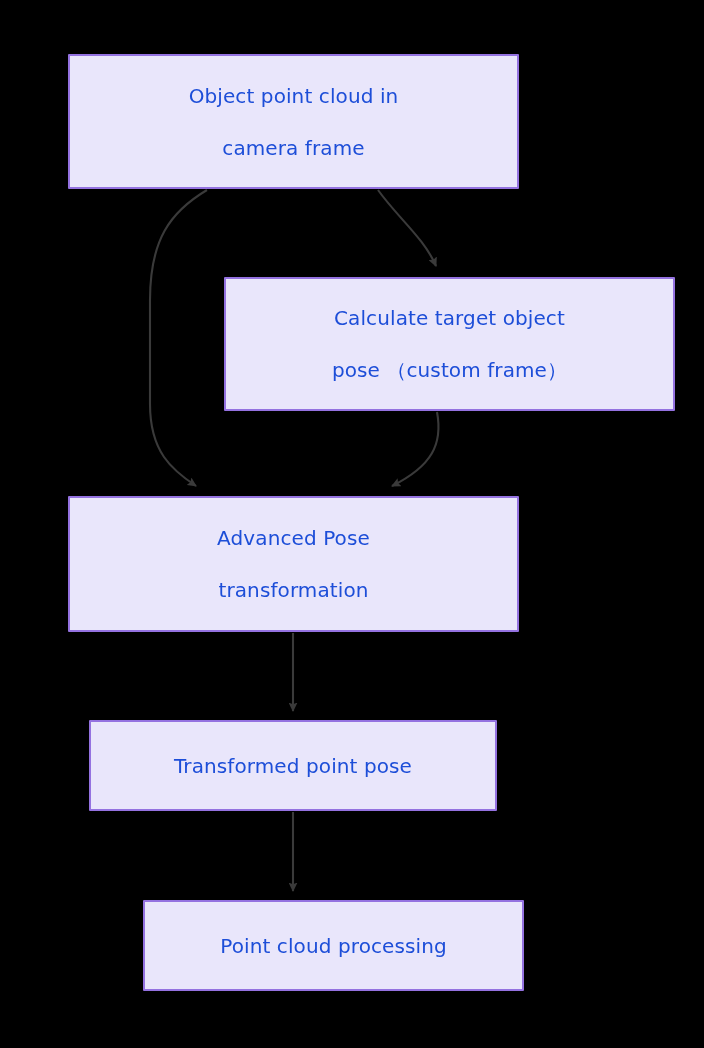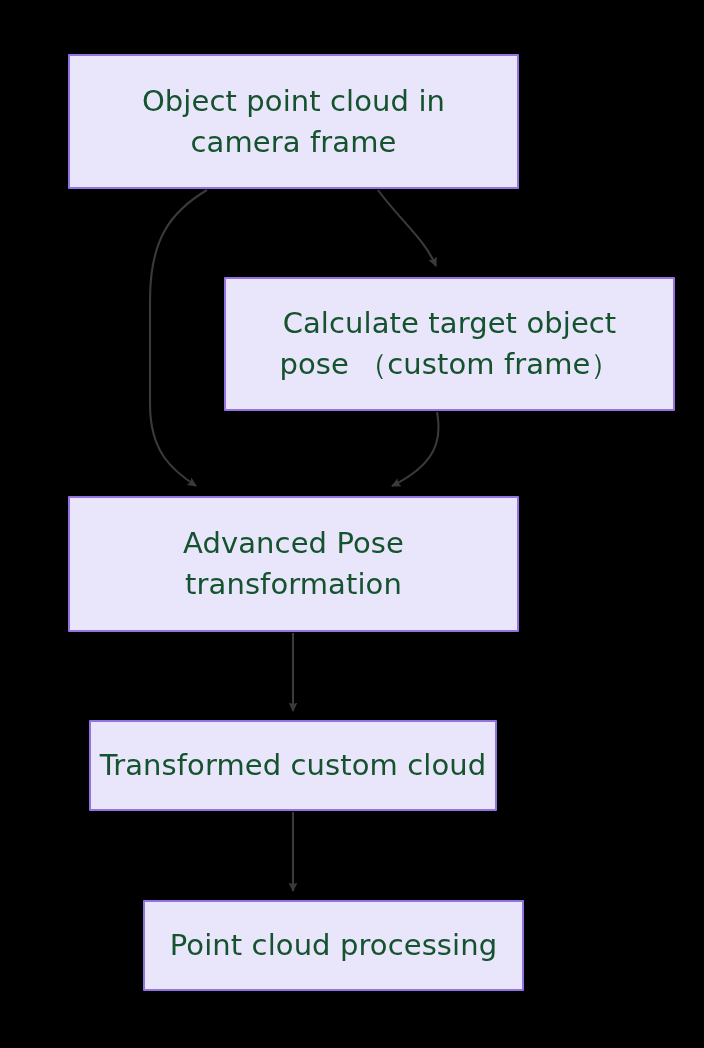--- a/index.html
+++ b/index.html
@@ -34,23 +34,23 @@
     background: #e9e6fb;
     border: 2px solid #9472e0;
     border-radius: 1px;
     display: flex;
     align-items: center;
     justify-content: center;
     text-align: center;
     z-index: 2;
   }
   .node-label {
-    color: #14532d;
-    font-size: 29px;
-    line-height: 41px;
+    color: #1d4ed8;
+    font-size: 20px;
+    line-height: 52px;
     font-family: "DejaVu Sans", sans-serif;
     font-weight: 400;
     white-space: pre-line;
     letter-spacing: 0.1px;
   }
   
   #node-object-point-cloud { left: 68px;  top: 54px;  width: 451px; height: 135px; }
   #node-calculate-pose     { left: 224px; top: 277px; width: 451px; height: 134px; }
   #node-advanced-pose      { left: 68px;  top: 496px; width: 451px; height: 136px; }
   #node-transformed-cloud  { left: 89px;  top: 720px; width: 408px; height: 91px; }
@@ -88,20 +88,20 @@
     <div class="node-label">Calculate target object
 pose （custom frame）</div>
   </div>
 
   <div class="node" id="node-advanced-pose">
     <div class="node-label">Advanced Pose
 transformation</div>
   </div>
 
   <div class="node" id="node-transformed-cloud">
-    <div class="node-label">Transformed custom cloud</div>
+    <div class="node-label">Transformed point pose</div>
   </div>
 
   <div class="node" id="node-cloud-processing">
     <div class="node-label">Point cloud processing</div>
   </div>
 
 </div>
 
 </body></html>

